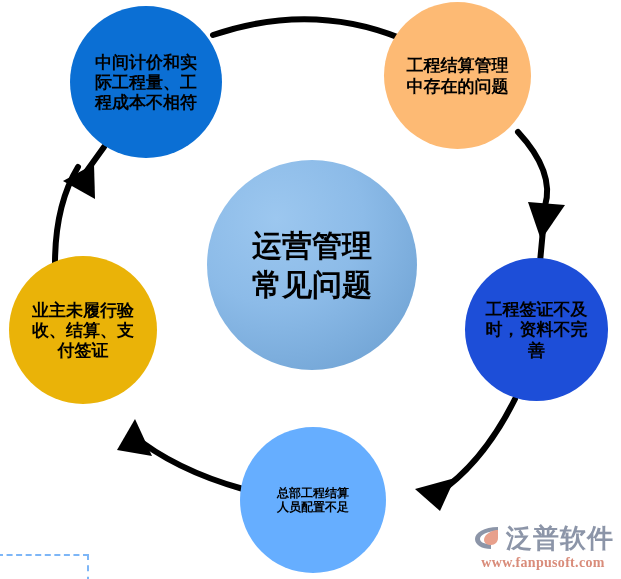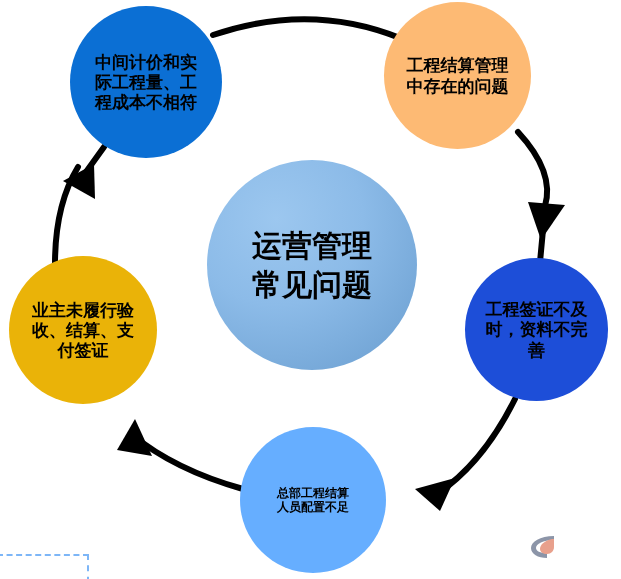--- a/index.html
+++ b/index.html
@@ -210,18 +210,20 @@
     <span class="label">运营管理
 常见问题</span>
   </div>
 
   <div id="watermark">
     <div id="watermark-top">
       <svg width="30" height="28" viewBox="0 0 30 28">
         <path d="M26 3 C 12 3 3 9 3 15 C 3 21 10 25 19 25 L 19 20 C 12 20 8 18 8 15 C 8 11 15 7 26 7 Z" fill="#8c95a8"></path>
         <path d="M24 6 C 16 8 12 12 12 16 C 12 19 15 21 19 21 C 23 21 26 18 26 14 L 26 6 Z" fill="#e8a08c"></path>
       </svg>
+      <span id="watermark-brand">泛普软件</span>
     </div>
+    <div id="watermark-url">www.fanpusoft.com</div>
   </div>
 
   <div id="dashed-corner"></div>
 
 </div>
 
 </body></html>

